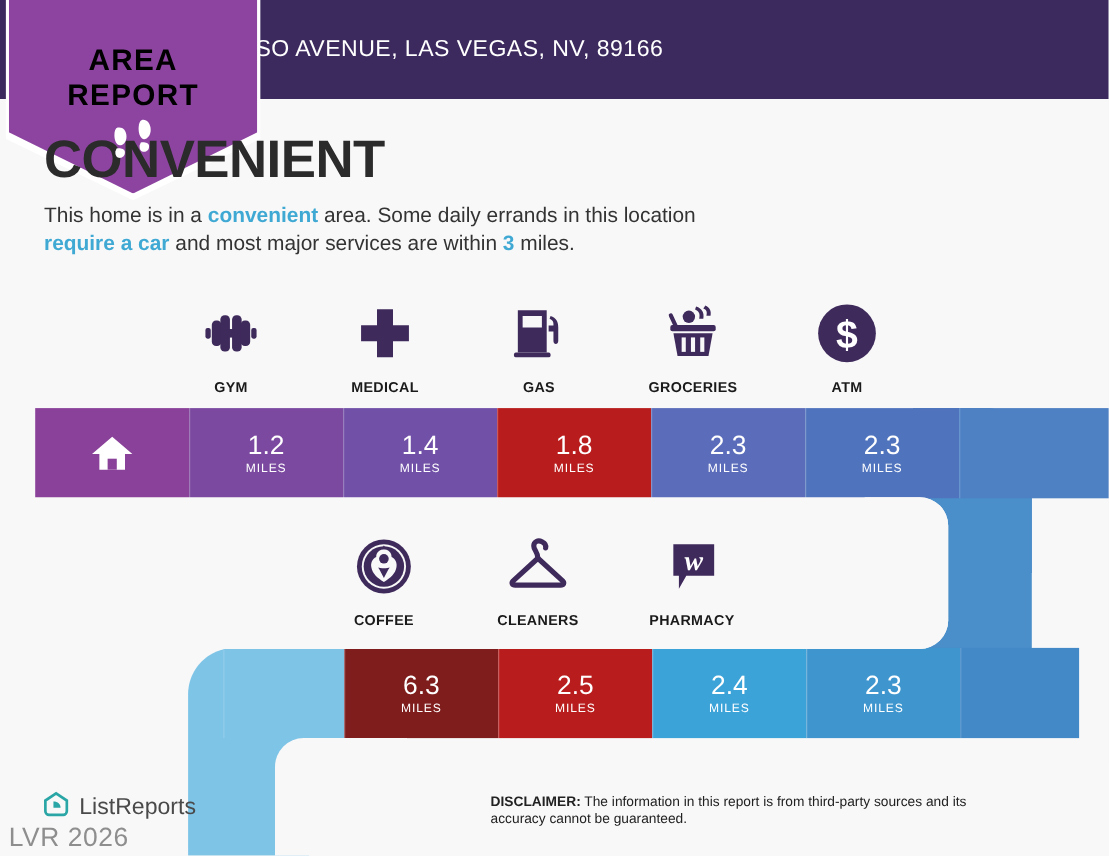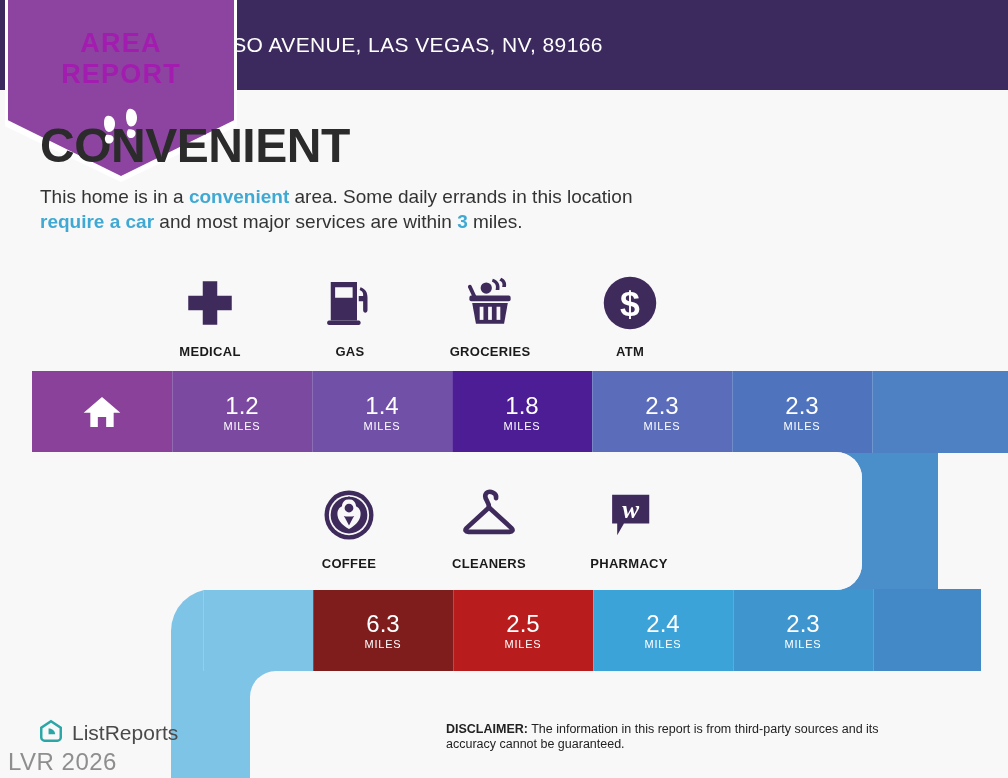--- a/index.html
+++ b/index.html
@@ -28,22 +28,22 @@
     -webkit-clip-path: polygon(0 0, 100% 0, 100% 70%, 50% 100%, 0 70%);
     clip-path: polygon(0 0, 100% 0, 100% 70%, 50% 100%, 0 70%);
   }
   .badge-fill {
     position: absolute; left: 8px; top: -4px; width: 226px; height: 180px;
     background: #8d44a0;
     -webkit-clip-path: polygon(0 0, 100% 0, 100% 69%, 50% 100%, 0 69%);
     clip-path: polygon(0 0, 100% 0, 100% 69%, 50% 100%, 0 69%);
   }
   .badge-text {
-    position: absolute; left: 0; top: 28px; width: 242px;
-    text-align: center; color: #a21caf; font-size: 27px; font-weight: 700;
+    position: absolute; left: 0; top: 40px; width: 242px;
+    text-align: center; color: #000000; font-size: 27px; font-weight: 700;
     letter-spacing: 1.2px; line-height: 31px; z-index: 3;
   }
   .badge-feet { position: absolute; left: 97px; top: 104px; width: 48px; height: 48px; z-index: 3; }
 
   
   .title {
     position: absolute; left: 40px; top: 118px;
     font-size: 48px; font-weight: 700; color: #2b2b2b; letter-spacing: -0.5px;
   }
   .subtitle {
@@ -153,20 +153,36 @@
       </g>
     </svg>
   </span>
 
   <div class="title">CONVENIENT</div>
   <div class="subtitle">
     <span>This home is in a </span><span class="hl">convenient</span><span> area. Some daily errands in this location </span><span class="hl">require a car</span><span> and most major services are within </span><span class="hl">3</span><span> miles.</span>
   </div>
 
   <div class="icon-row icon-row-1">
+    <div class="icon-cell">
+      <span class="icon-art">
+        <svg viewBox="0 0 64 64" width="62" height="62">
+          <g fill="#3f2a5c">
+            <rect x="14" y="20" width="9" height="24" rx="4"></rect>
+            <rect x="22" y="15" width="9" height="34" rx="4"></rect>
+            <rect x="33" y="15" width="9" height="34" rx="4"></rect>
+            <rect x="41" y="20" width="9" height="24" rx="4"></rect>
+            <rect x="8" y="27" width="5" height="10" rx="2"></rect>
+            <rect x="51" y="27" width="5" height="10" rx="2"></rect>
+            <rect x="28" y="28" width="8" height="8"></rect>
+          </g>
+        </svg>
+      </span>
+      <span class="icon-label">GYM</span>
+    </div>
     <div class="icon-cell">
       <span class="icon-art">
         <svg viewBox="0 0 64 64" width="58" height="58">
           <path fill="#3f2a5c" d="M24 8 H40 V24 H56 V40 H40 V56 H24 V40 H8 V24 H24 Z"></path>
         </svg>
       </span>
       <span class="icon-label">MEDICAL</span>
     </div>
     <div class="icon-cell">
       <span class="icon-art">
@@ -220,21 +236,21 @@
       </svg>
     </div>
     <div class="seg" style="background:#7b4aa0">
       <span class="seg-num">1.2</span>
       <span class="seg-unit">MILES</span>
     </div>
     <div class="seg" style="background:#7150a8">
       <span class="seg-num">1.4</span>
       <span class="seg-unit">MILES</span>
     </div>
-    <div class="seg" style="background:#4c1d95">
+    <div class="seg" style="background:#b91c1c">
       <span class="seg-num">1.8</span>
       <span class="seg-unit">MILES</span>
     </div>
     <div class="seg" style="background:#5a6cba">
       <span class="seg-num">2.3</span>
       <span class="seg-unit">MILES</span>
     </div>
     <div class="seg" style="background:#4f74bd">
       <span class="seg-num">2.3</span>
       <span class="seg-unit">MILES</span>

